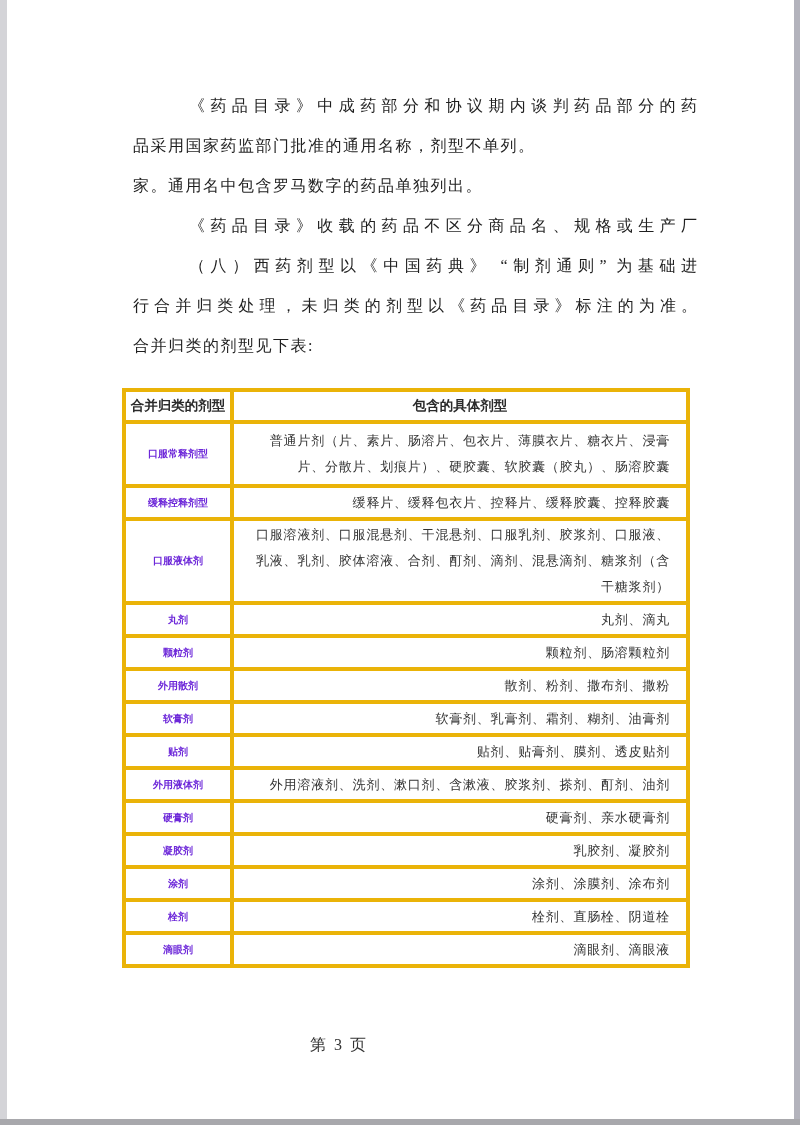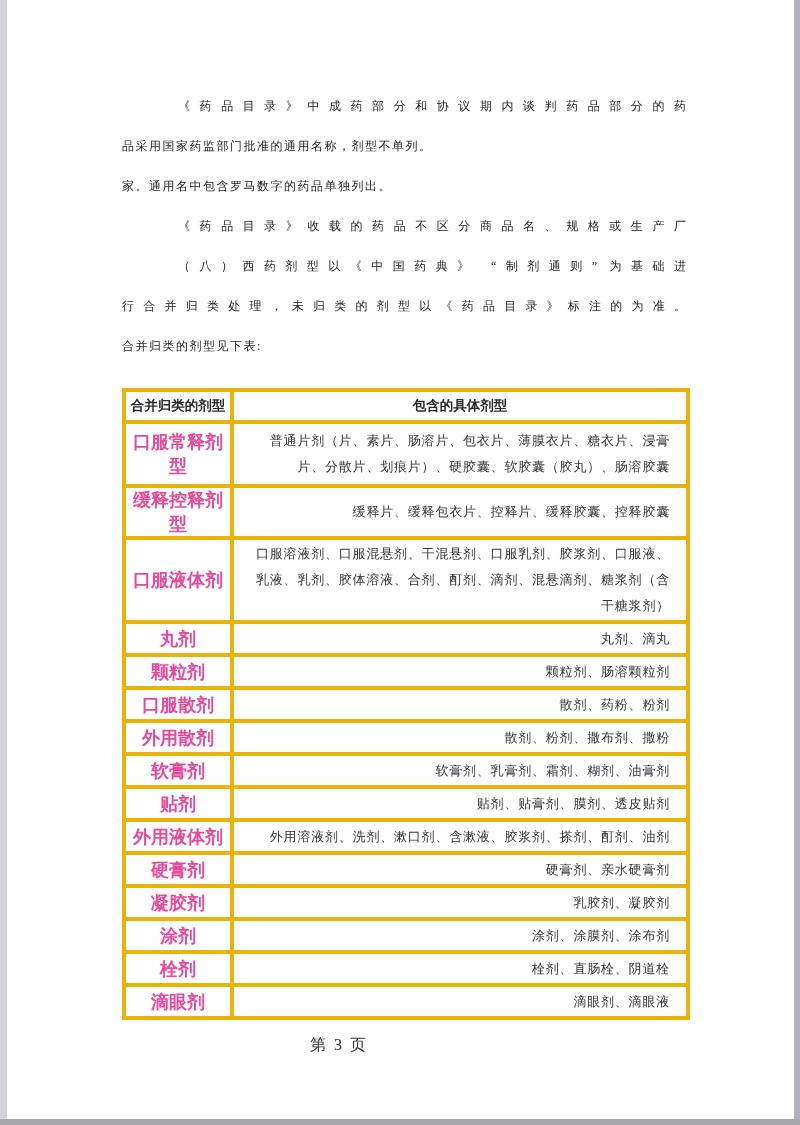--- a/index.html
+++ b/index.html
@@ -9,22 +9,22 @@
     font-family:"Liberation Serif","DejaVu Serif",serif;
     color:#1f1f1f;
   }
   
   .edge-left{position:absolute;left:0;top:0;width:7px;height:1125px;background:#d4d4d8;}
   .edge-right{position:absolute;right:0;top:0;width:6px;height:1125px;background:#b3b3bc;}
   .edge-bottom{position:absolute;left:0;bottom:0;width:800px;height:6px;background:#a8a8ac;}
 
   
   .text-block{
-    position:absolute;left:122px;top:86px;width:564px;
-    font-size:12px;line-height:40px;
+    position:absolute;left:133px;top:86px;width:564px;
+    font-size:16px;line-height:40px;
   }
   .bline{height:40px;white-space:nowrap;}
   .indent{text-indent:56px;}
   .fill{text-align:justify;text-align-last:justify;white-space:normal;}
   .rest{letter-spacing:1.5px;}
 
   
   .doc-table{
     position:absolute;left:122px;top:388px;width:564px;
     border-collapse:collapse;table-layout:fixed;
@@ -35,21 +35,21 @@
     vertical-align:middle;
     overflow:hidden;
   }
   .doc-table th{
     height:28px;font-size:13.5px;font-weight:bold;color:#2a2a2a;
     text-align:center;padding:0;
   }
   .col-cat{width:108px;}
   .col-forms{width:456px;}
   td.cat{
-    text-align:center;font-weight:bold;font-size:18px;color:#ec4899;
+    text-align:center;font-weight:bold;font-size:10px;color:#6d28d9;
     padding:0;
   }
   td.forms{
     font-size:13px;letter-spacing:0.8px;line-height:26px;color:#333333;
     text-align:right;padding:1px 16px;
     font-family:"Liberation Serif","DejaVu Serif",serif;
   }
   tr.row-s{height:33px;}
   tr.row-d{height:64px;}
   tr.row-d2{height:65px;}
@@ -103,24 +103,20 @@
     </tr>
     <tr class="row-s">
       <td class="cat">丸剂</td>
       <td class="forms">丸剂、滴丸</td>
     </tr>
     <tr class="row-s">
       <td class="cat">颗粒剂</td>
       <td class="forms">颗粒剂、肠溶颗粒剂</td>
     </tr>
     <tr class="row-s">
-      <td class="cat">口服散剂</td>
-      <td class="forms">散剂、药粉、粉剂</td>
-    </tr>
-    <tr class="row-s">
       <td class="cat">外用散剂</td>
       <td class="forms">散剂、粉剂、撒布剂、撒粉</td>
     </tr>
     <tr class="row-s">
       <td class="cat">软膏剂</td>
       <td class="forms">软膏剂、乳膏剂、霜剂、糊剂、油膏剂</td>
     </tr>
     <tr class="row-s">
       <td class="cat">贴剂</td>
       <td class="forms">贴剂、贴膏剂、膜剂、透皮贴剂</td>

